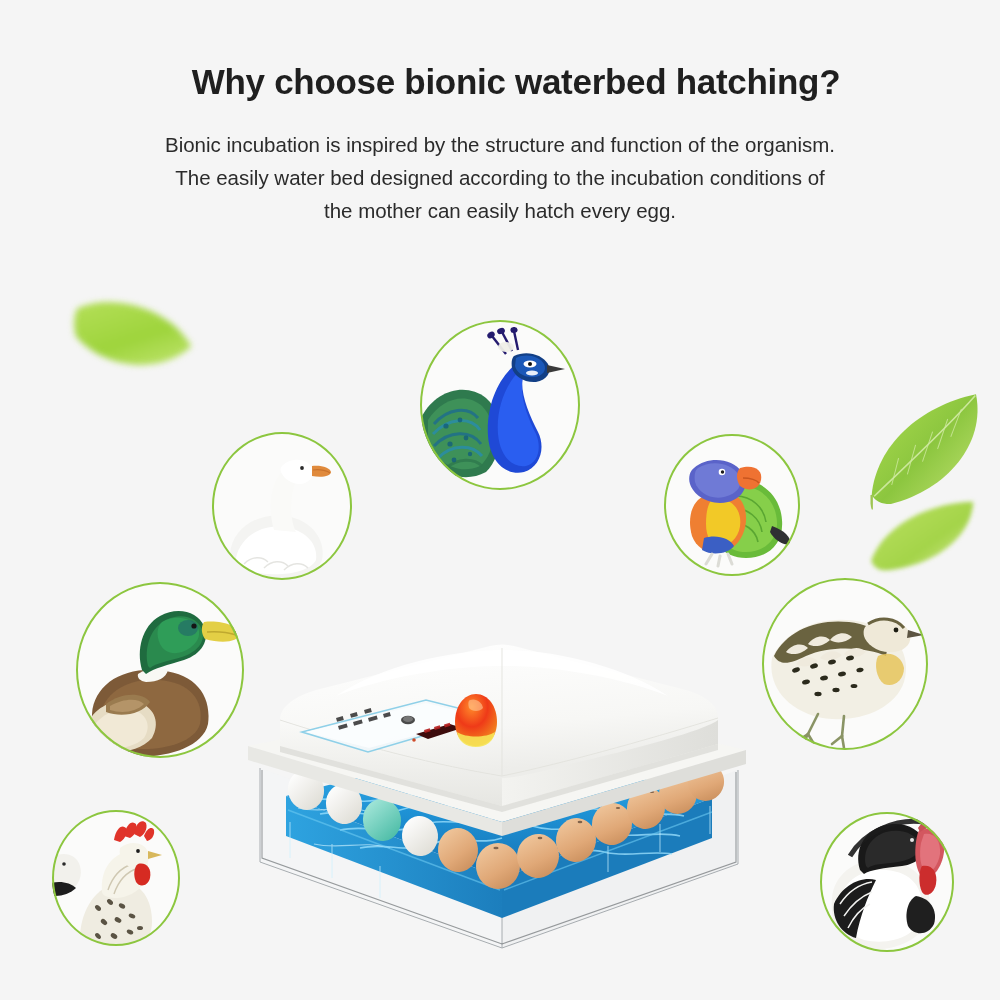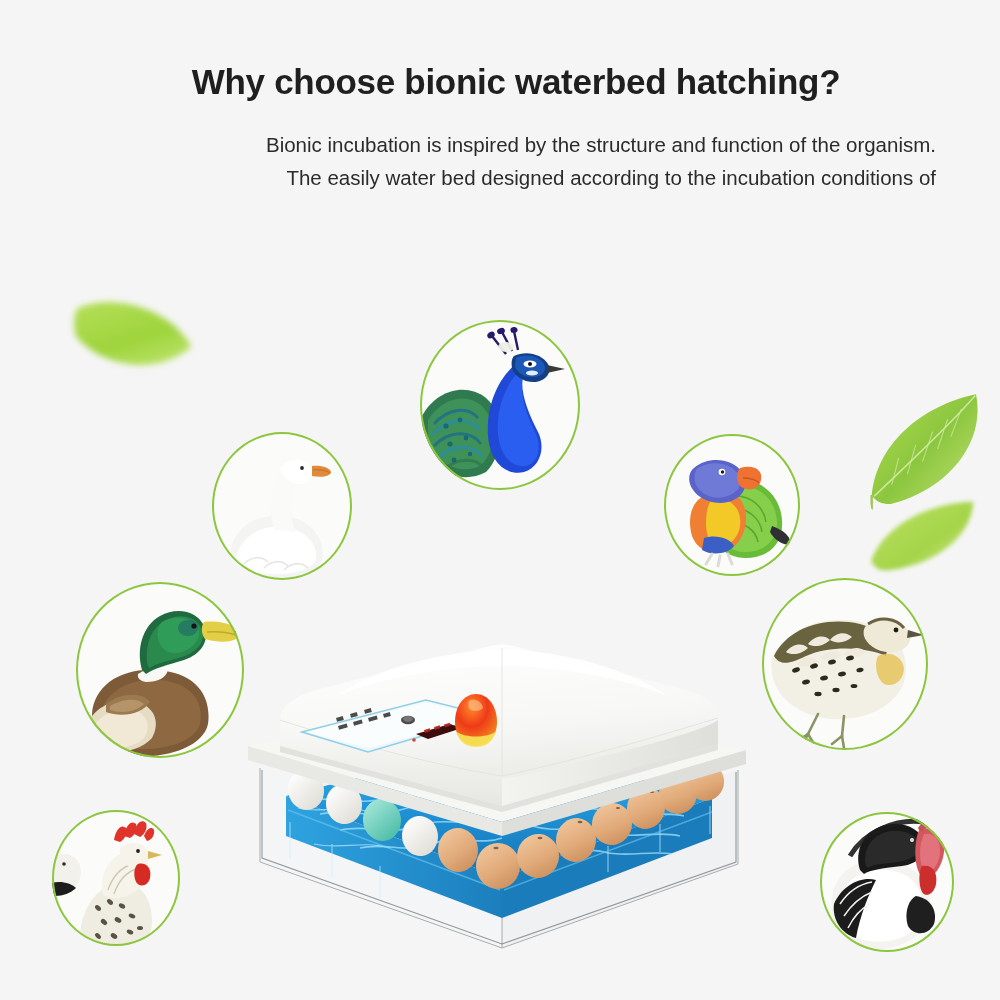--- a/index.html
+++ b/index.html
@@ -17,21 +17,21 @@
     position:absolute;left:16px;top:62px;width:1000px;
     text-align:center;
     font-size:35px;font-weight:bold;color:#1f1f1f;
     letter-spacing:-0.3px;
   }
   .subcopy{
     position:absolute;left:64px;top:128px;width:872px;
     text-align:center;
     font-size:20.5px;line-height:33px;color:#2b2b2b;
   }
-  .subcopy .ln{display:block;white-space:nowrap;text-align:right;}
+  .subcopy .ln{display:block;white-space:nowrap;}
 
   
   .badge{position:absolute;border-radius:50%;overflow:visible;}
   .badge .ring{
     position:absolute;inset:0;border-radius:50%;
     border:2px solid #8cc63f;
     box-sizing:border-box;
   }
   .badge .photo{
     position:absolute;inset:0;border-radius:50%;
@@ -52,20 +52,21 @@
 </head>
 <body style="background: rgb(245, 245, 245);">
 
 <div id="stage" style="background: rgb(245, 245, 245);">
 
   <div class="heading">Why choose bionic waterbed hatching?</div>
 
   <div class="subcopy">
     <span class="ln">Bionic incubation is inspired by the structure and function of the organism.</span>
     <span class="ln">The easily water bed designed according to the incubation conditions of</span>
+    <span class="ln">the mother can easily hatch every egg.</span>
   </div>
 
   <div class="leaf blur" style="left:66px;top:288px;width:132px;height:100px;transform:rotate(8deg);">
     <svg viewBox="0 0 132 100">
       <defs>
         <linearGradient id="lg1" x1="0" y1="0" x2="1" y2="1">
           <stop offset="0%" stop-color="#b6e05a"></stop>
           <stop offset="55%" stop-color="#9ed43c"></stop>
           <stop offset="100%" stop-color="#c6e878"></stop>
         </linearGradient>

